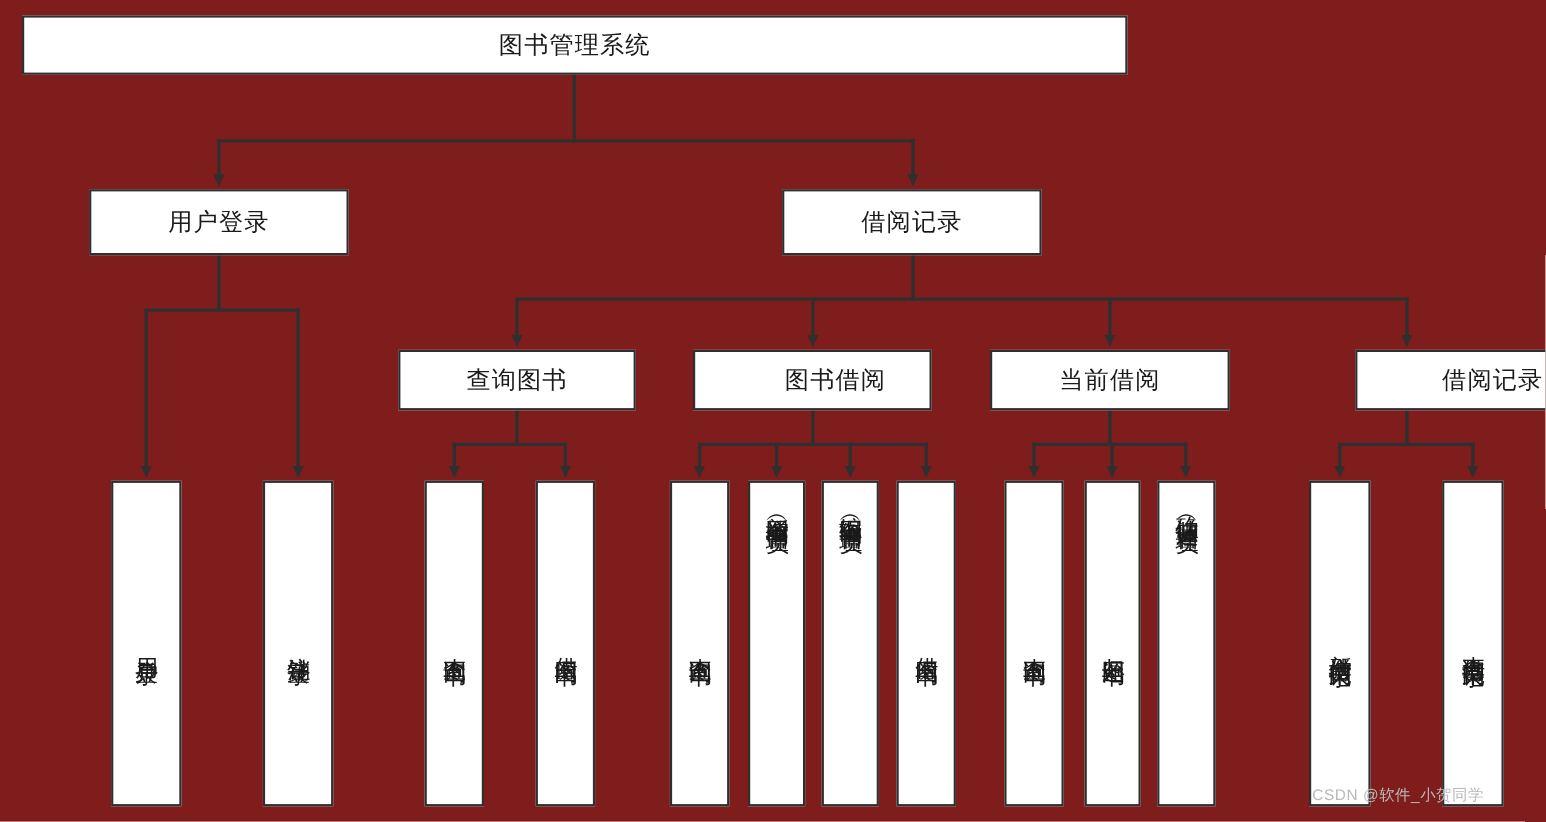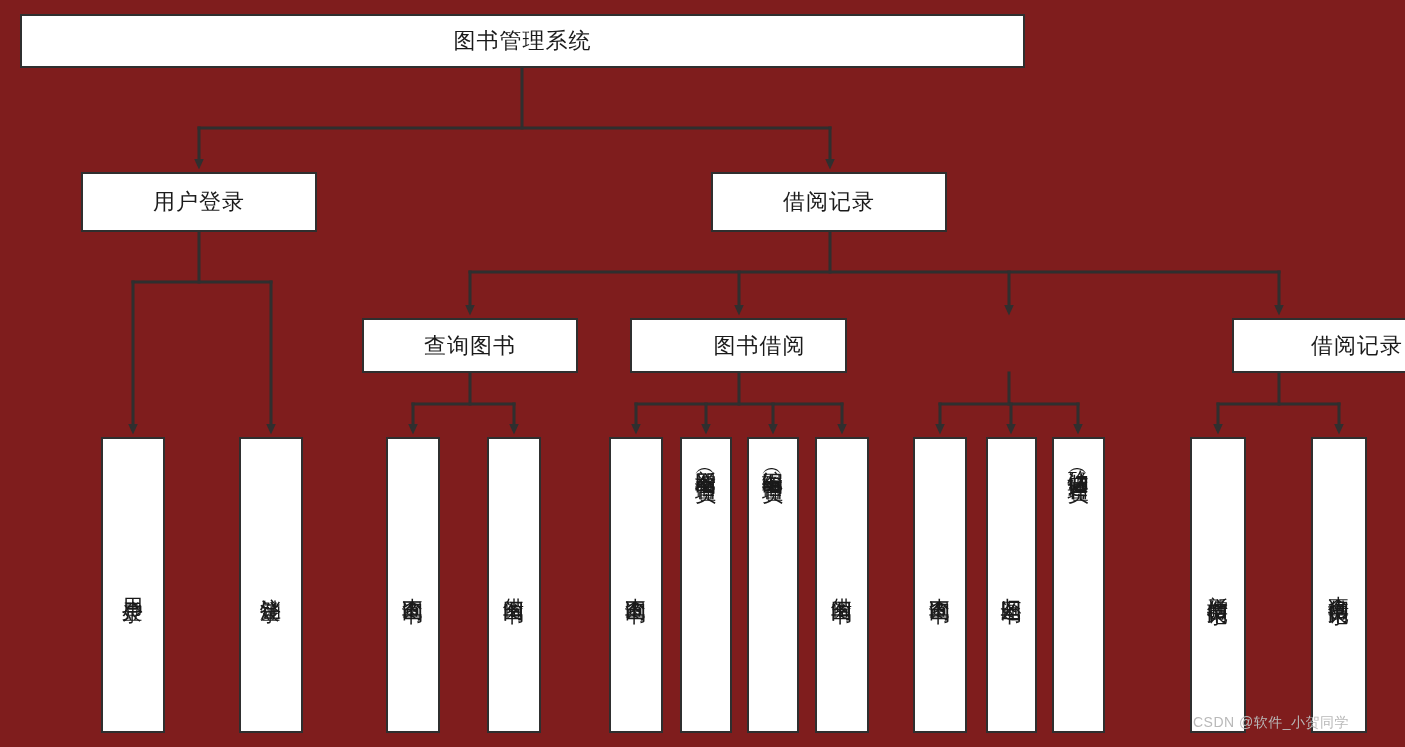--- a/index.html
+++ b/index.html
@@ -136,20 +136,23 @@
   <div class="node" id="node-l2-1" style="left: 711px; top: 172px; width: 236px; height: 60px;">
     <span class="label">借阅记录</span>
   </div>
 
   <div class="node" id="node-l3-0" style="left: 362px; top: 318px; width: 216px; height: 55px;">
     <span class="label">查询图书</span>
   </div>
   <div class="node" id="node-l3-1" style="left: 630px; top: 318px; width: 217px; height: 55px; padding-left: 42px;">
     <span class="label">图书借阅</span>
   </div>
+  <div class="node" id="node-l3-2" style="left: 900px; top: 318px; width: 218px; height: 55px;">
+    <span class="label">当前借阅</span>
+  </div>
   <div class="node" id="node-l3-3" style="left: 1232px; top: 318px; width: 250px; height: 55px;">
     <span class="label">借阅记录</span>
   </div>
 
   <div class="node leaf short" id="node-leaf-0" style="left: 101px; top: 437px; width: 64px; height: 296px;">
     <span class="label">用户登录</span>
   </div>
   <div class="node leaf short" id="node-leaf-1" style="left: 239px; top: 437px; width: 64px; height: 296px;">
     <span class="label">注销登录</span>
   </div>

